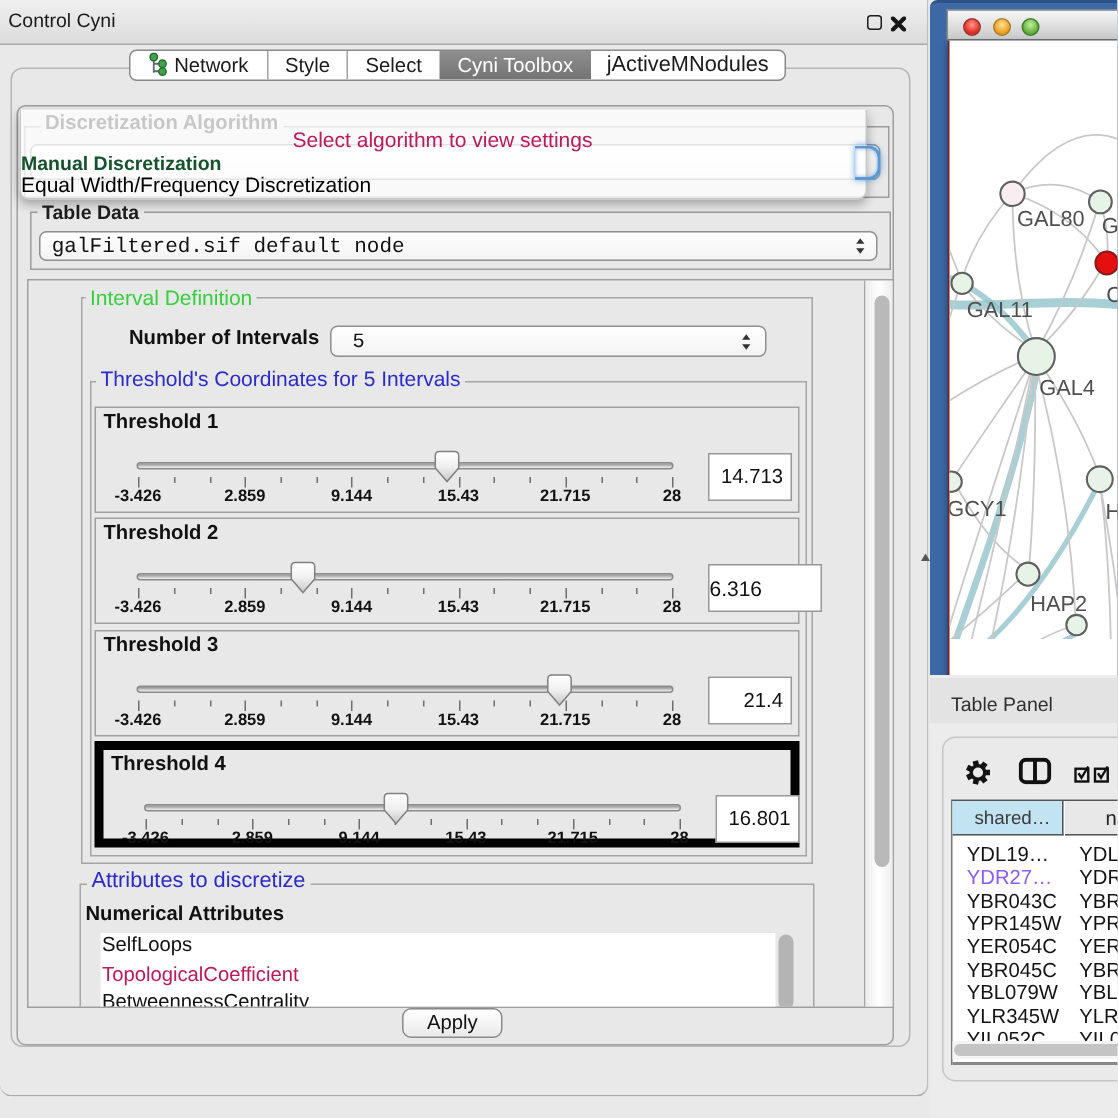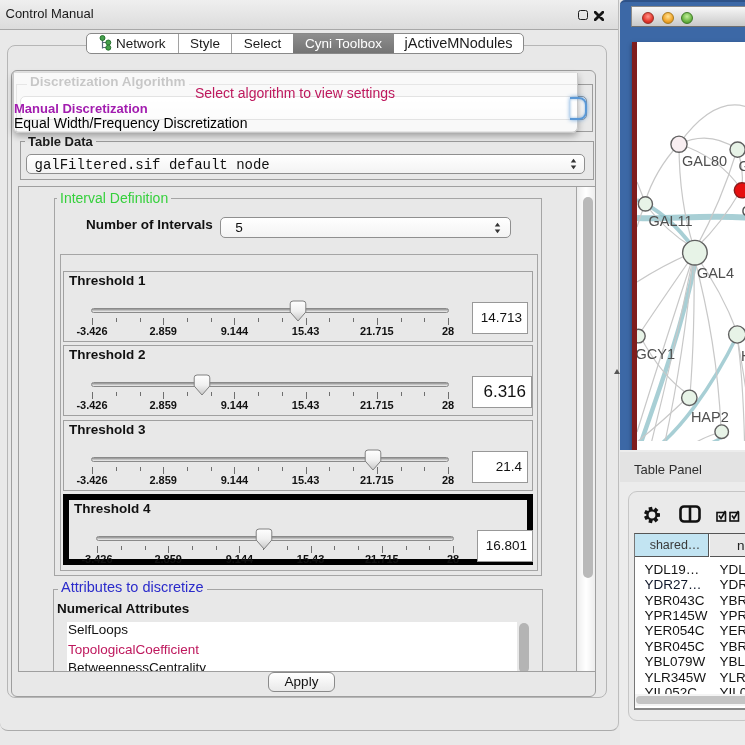--- a/index.html
+++ b/index.html
@@ -10,21 +10,21 @@
 .combo{position:absolute;border:1px solid #8f8f8f;border-radius:5px;background:linear-gradient(#ffffff,#f3f3f3);font-family:Liberation Mono, monospace;}
 .carrows{position:absolute;right:9px;top:50%;transform:translateY(-50%);width:7px;height:12px}
 .tseg{height:100%;display:inline-block;font-size:13.5px;line-height:21px;text-align:center;color:#1b1b1b;vertical-align:top}
 .tick{position:absolute;width:1px;background:#6e6e6e}
 .ticklab{position:absolute;font-size:11px;color:#111;transform:translateX(-50%);white-space:nowrap;font-weight:bold}
 </style></head><body>
 
 <div class="abs" style="left:0;top:0;width:619px;height:731px;background:#e9e9e9;border-right:1px solid #bdbdbd;border-bottom:1px solid #ababab;border-radius:0 0 8px 8px">
 
   <div class="abs" style="left:0;top:0;width:100%;height:30px;background:linear-gradient(#efefef,#dcdcdc);border-bottom:1px solid #a8a8a8">
-    <div class="abs" style="left:5.5px;top:6px;font-size:13px;color:#1a1a1a">Control Manual</div>
+    <div class="abs" style="left:5.5px;top:6px;font-size:13px;color:#1a1a1a">Control Cyni</div>
     <div class="abs" style="left:577.5px;top:9.5px;width:10px;height:10.5px;border:1.7px solid #1c1c1c;border-radius:2.5px"></div>
     <svg class="abs" style="left:594px;top:10.5px" width="10" height="10" viewBox="0 0 10 10">
         <path d="M1.2 1.2 L8.8 8.8 M8.8 1.2 L1.2 8.8" stroke="#151515" stroke-width="2.8" stroke-linecap="round"></path>
       </svg>
   </div>
 
   <div class="abs" style="left:7px;top:45px;width:600px;height:653px;background:#e8e8e8;border:1px solid #b6b6b6;border-radius:8px"></div>
   <div class="abs" style="left:11px;top:70px;width:585px;height:627px;background:#e8e8e8;border:1px solid #9e9e9e;border-radius:6px"></div>
 
   <div class="abs" style="left:86px;top:33px;width:438px;height:20.5px;background:#fff;border:1px solid #898989;border-radius:5px;overflow:hidden;white-space:nowrap">
@@ -59,20 +59,21 @@
     <div class="abs bold" style="left:67px;top:30px;font-size:13.5px;color:#111">Number of Intervals</div>
     <div class="combo" style="left:201px;top:30px;width:291px;height:21px">
       <div class="abs" style="left:14px;top:3px;font-size:13.5px;color:#111">5</div>
       <svg class="carrows" width="8" height="14" viewBox="0 0 8 14">
           <path d="M4 1 L7.2 5.2 H0.8 Z" fill="#333"></path>
           <path d="M4 13 L7.2 8.8 H0.8 Z" fill="#333"></path>
         </svg>
     </div>
 
     <div class="grp" style="left:40.5px;top:67px;width:478px;height:317px;border-color:#a5a5a5"></div>
+    <div class="gtitle" style="left:45px;top:59px;color:#2b2bcb;font-size:14px">Threshold's Coordinates for 5 Intervals</div>
 
     <div class="abs" style="left:44px;top:84px;width:470px;height:71px;border:1px solid #a0a0a0">
   <div class="abs bold" style="left:5px;top:1px;font-size:13.5px;color:#111">Threshold 1</div>
   <div class="abs" style="left:27px;top:35.5px;width:358px;height:5px;border:1px solid #8a8a8a;border-radius:2.5px;background:linear-gradient(#909090,#f2f2f2)"></div>
   <div class="tick" style="left:28.0px;top:45.5px;height:7px"></div>
         <div class="tick" style="left:51.7px;top:45.5px;height:4.5px"></div>
         <div class="tick" style="left:75.5px;top:45.5px;height:4.5px"></div>
         <div class="tick" style="left:99.2px;top:45.5px;height:7px"></div>
         <div class="tick" style="left:122.9px;top:45.5px;height:4.5px"></div>
         <div class="tick" style="left:146.7px;top:45.5px;height:4.5px"></div>
@@ -132,21 +133,21 @@
   <svg width="18" height="22" viewBox="0 0 18 22" style="position:absolute;left:129.4px;top:27.5px">
           <path d="M4 1 L14 1 Q16.8 1 16.8 3.8 L16.8 12 L9 21 L1.2 12 L1.2 3.8 Q1.2 1 4 1 Z" fill="url(#thg158)" stroke="#808080" stroke-width="1"></path>
           <defs>
             <linearGradient id="thg158" x1="0" y1="0" x2="0" y2="1">
               <stop offset="0" stop-color="#ffffff"></stop>
               <stop offset="0.5" stop-color="#f0f0f0"></stop>
               <stop offset="1" stop-color="#c8c8c8"></stop>
             </linearGradient>
           </defs>
         </svg>
-  <div class="abs" style="left:408px;top:30px;width:60px;height:32px;background:#fff;border:1px solid #989898;font-size:17px;line-height:30px;text-align:right;padding-right:5px;color:#111">6.316</div>
+  <div class="abs" style="left:408px;top:30px;width:76px;height:32px;background:#fff;border:1px solid #989898;font-size:14px;line-height:30px;text-align:left;padding-right:5px;color:#111">6.316</div>
 </div>
 <div class="abs" style="left:44px;top:233px;width:470px;height:71px;border:1px solid #a0a0a0">
   <div class="abs bold" style="left:5px;top:1px;font-size:13.5px;color:#111">Threshold 3</div>
   <div class="abs" style="left:27px;top:35.5px;width:358px;height:5px;border:1px solid #8a8a8a;border-radius:2.5px;background:linear-gradient(#909090,#f2f2f2)"></div>
   <div class="tick" style="left:28.0px;top:45.5px;height:7px"></div>
         <div class="tick" style="left:51.7px;top:45.5px;height:4.5px"></div>
         <div class="tick" style="left:75.5px;top:45.5px;height:4.5px"></div>
         <div class="tick" style="left:99.2px;top:45.5px;height:7px"></div>
         <div class="tick" style="left:122.9px;top:45.5px;height:4.5px"></div>
         <div class="tick" style="left:146.7px;top:45.5px;height:4.5px"></div>
@@ -232,31 +233,31 @@
   </div>
 
   <div class="abs" style="left:268px;top:671.5px;width:67px;height:20px;border:1px solid #8a8a8a;border-radius:6px;background:linear-gradient(#ffffff,#e9e9e9);text-align:center;font-size:13.5px;line-height:18.5px;color:#111">Apply</div>
 
 </div>
 
 <div class="abs" style="left:614px;top:369px;width:0;height:0;border-left:3px solid transparent;border-right:3px solid transparent;border-bottom:5px solid #555"></div>
 
 <div class="abs" style="left:13px;top:73px;width:565px;height:60px;background:rgba(255,255,255,0.75);border:1px solid #c9c9c9;border-top:none;border-radius:0 0 6px 6px;box-shadow:0 3px 7px rgba(0,0,0,0.32)"></div>
 <div class="abs" style="left:195px;top:85px;font-size:14px;color:#be185d">Select algorithm to view settings</div>
-<div class="abs bold" style="left:14px;top:100.5px;font-size:13px;color:#a21caf">Manual Discretization</div>
+<div class="abs bold" style="left:14px;top:100.5px;font-size:13px;color:#14532d">Manual Discretization</div>
 <div class="abs" style="left:14px;top:114.5px;font-size:14px;color:#000">Equal Width/Frequency Discretization</div>
 <div class="abs" style="left:570px;top:97px;width:17px;height:23px;border:2.5px solid #5a98d6;border-left:none;border-radius:0 8px 8px 0;box-shadow:0 0 4px rgba(90,152,214,0.9), inset 0 0 3px rgba(90,152,214,0.7)"></div>
 
 <div class="abs" style="left:620px;top:0;width:125px;height:450px;background:#3c68a6;border-radius:5px 0 0 0;border-top:2px solid #2e5288"></div>
 <div class="abs" style="left:631px;top:6px;width:114px;height:21px;background:linear-gradient(#f7f7f7,#c9c9c9);border-left:1px solid #8a8a8a;border-top:1px solid #8a8a8a;border-bottom:1px solid #6f6f6f">
   <div class="abs" style="left:10px;top:5px;width:12px;height:12px;border-radius:50%;background:radial-gradient(circle at 50% 35%,#ff958c,#e4352a 60%,#b2201a);border:0.5px solid #993028"></div>
   <div class="abs" style="left:30px;top:5px;width:12px;height:12px;border-radius:50%;background:radial-gradient(circle at 50% 35%,#ffe396,#f0a429 60%,#c07c16);border:0.5px solid #a97c1e"></div>
   <div class="abs" style="left:49px;top:5px;width:12px;height:12px;border-radius:50%;background:radial-gradient(circle at 50% 35%,#c3f09a,#6ab544 60%,#3f8c22);border:0.5px solid #3f7a28"></div>
 </div>
-<div class="abs" style="left:632px;top:42px;width:113px;height:497px;background:#fff;border-left:5px solid #7f1d1d;box-shadow:0 2px 4px rgba(0,0,0,0.5)">
+<div class="abs" style="left:632px;top:27px;width:113px;height:497px;background:#fff;border-left:1px solid #7f1d1d;box-shadow:0 2px 4px rgba(0,0,0,0.5)">
 <svg width="113" height="399" viewBox="0 0 113 399" style="position:absolute;left:0;top:0">
   <path d="M0 176 C 30 178 70 172 113 176" stroke="rgba(143,194,201,0.78)" stroke-width="6" fill="none"></path>
   <path d="M0 158 C 25 168 45 190 58 208" stroke="rgba(143,194,201,0.78)" stroke-width="4" fill="none"></path>
   <path d="M58 222 C 44 290 18 360 0 412" stroke="rgba(143,194,201,0.78)" stroke-width="4.5" fill="none"></path>
   <path d="M0 418 C 40 400 80 335 100 294" stroke="rgba(143,194,201,0.78)" stroke-width="3.5" fill="none"></path>
   <path d="M0 424 Q 50 414 84 396" stroke="rgba(143,194,201,0.78)" stroke-width="3" fill="none"></path>
   <path d="M42 102 Q 78 52 113 66" stroke="#c8c8c8" stroke-width="1.2" fill="none"></path>
   <path d="M42 102 Q 18 128 8 160" stroke="#c8c8c8" stroke-width="1.2" fill="none"></path>
   <path d="M42 102 Q 72 88 100 107" stroke="#c8c8c8" stroke-width="1.2" fill="none"></path>
   <path d="M42 102 Q 82 115 104 147" stroke="#c8c8c8" stroke-width="1.2" fill="none"></path>
@@ -318,21 +319,21 @@
     <path d="M3 5.5 L5 8.5 L9.5 1" fill="none" stroke="#111" stroke-width="1.6"></path>
     <rect x="14" y="2.5" width="8.5" height="8.5" fill="none" stroke="#111" stroke-width="1.6"></rect>
     <path d="M16 5.5 L18 8.5 L22.5 1" fill="none" stroke="#111" stroke-width="1.6"></path>
   </svg>
 
   <div class="abs" style="left:4.5px;top:41px;width:120px;height:177px;background:#fff;border-top:1.5px solid #555;border-left:1px solid #777">
     <div class="abs" style="left:0;top:0;width:74px;height:23px;background:#c2e4f2;border-right:1.5px solid #555;border-bottom:1.5px solid #555;text-align:center;font-size:12.5px;line-height:23px;color:#3a3a3a;padding-left:8px">shared…</div>
     <div class="abs" style="left:75.5px;top:0;width:45px;height:23px;background:#e8e8e8;border-bottom:1.5px solid #555;font-size:13.5px;line-height:23px;color:#222;padding-left:27px">na</div>
     <div class="abs" style="left:10px;top:27.8px;font-size:13.5px;color:#141414">YDL19…</div>
       <div class="abs" style="left:85px;top:27.8px;font-size:13.5px;color:#141414;white-space:nowrap">YDL194W</div>
-      <div class="abs" style="left:10px;top:43.2px;font-size:13.5px;color:#0f172a">YDR27…</div>
+      <div class="abs" style="left:10px;top:43.2px;font-size:13.5px;color:#8b5cf6">YDR27…</div>
       <div class="abs" style="left:85px;top:43.2px;font-size:13.5px;color:#141414;white-space:nowrap">YDR277C</div>
       <div class="abs" style="left:10px;top:58.6px;font-size:13.5px;color:#141414">YBR043C</div>
       <div class="abs" style="left:85px;top:58.6px;font-size:13.5px;color:#141414;white-space:nowrap">YBR043C</div>
       <div class="abs" style="left:10px;top:74.0px;font-size:13.5px;color:#141414">YPR145W</div>
       <div class="abs" style="left:85px;top:74.0px;font-size:13.5px;color:#141414;white-space:nowrap">YPR145W</div>
       <div class="abs" style="left:10px;top:89.4px;font-size:13.5px;color:#141414">YER054C</div>
       <div class="abs" style="left:85px;top:89.4px;font-size:13.5px;color:#141414;white-space:nowrap">YER054C</div>
       <div class="abs" style="left:10px;top:104.8px;font-size:13.5px;color:#141414">YBR045C</div>
       <div class="abs" style="left:85px;top:104.8px;font-size:13.5px;color:#141414;white-space:nowrap">YBR045C</div>
       <div class="abs" style="left:10px;top:120.2px;font-size:13.5px;color:#141414">YBL079W</div>

